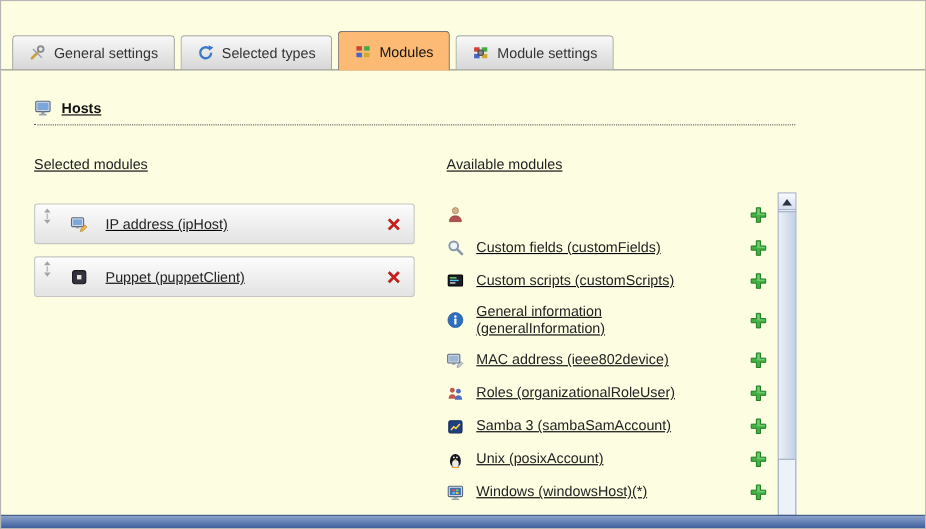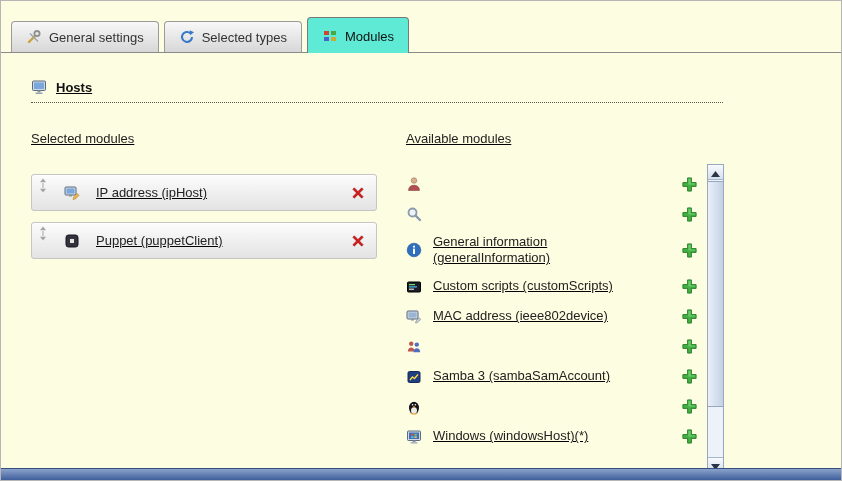--- a/index.html
+++ b/index.html
@@ -7,34 +7,34 @@
   body { font-family:"Liberation Sans","DejaVu Sans",sans-serif; }
 
   .page {
     position:relative; width:842px; height:481px;
     background:#fdfde2; border:1px solid #b6b6b6; overflow:hidden;
   }
 
   
   .tabbar {
     display:flex; align-items:flex-end;
-    padding:16px 12px 0 10px;
+    padding:27px 12px 0 10px;
     border-bottom:1px solid #8a8a8a;
   }
   .tab {
     display:flex; align-items:center; gap:7px;
     padding:7px 14px; margin-right:5px;
     background:linear-gradient(#f8f8f8,#d7d7d7);
     border:1px solid #9b9b9b; border-bottom:none;
     border-radius:4px 4px 0 0;
     font-size:13px; color:#333; cursor:pointer; white-space:nowrap;
   }
   .tab.active {
     position:relative; z-index:2;
-    background:#5eead4; border-color:#787878;
+    background:#fdba74; border-color:#787878;
     padding-top:10px; padding-bottom:9px; margin-bottom:-1px;
     color:#111;
   }
   .ticon, .mod-icon, .avail-icon, .hdr-icon { line-height:0; flex:none; }
 
   
   .content { padding:26px 0 0 30px;text-decoration:underline; }
   .section-header {
     display:flex; align-items:center; gap:9px;
     font-size:13px; font-weight:bold; color:#111;
@@ -118,20 +118,30 @@
         <span>Selected types</span>
       </div>
       <div class="tab active">
         <span class="ticon"><svg width="16" height="16" viewBox="0 0 16 16">
             <rect x="2" y="3" width="5" height="4" fill="#cc4433"></rect>
             <rect x="9" y="3" width="5" height="4" fill="#44aa44"></rect>
             <rect x="2" y="9" width="5" height="4" fill="#4466cc"></rect>
             <rect x="9" y="9" width="5" height="4" fill="#ccaa33"></rect>
           </svg></span>
         <span>Modules</span>
+      </div>
+      <div class="tab">
+        <span class="ticon"><svg width="16" height="16" viewBox="0 0 16 16">
+            <rect x="2" y="3" width="5" height="4" fill="#cc4433"></rect>
+            <rect x="9" y="3" width="5" height="4" fill="#44aa44"></rect>
+            <rect x="2" y="9" width="5" height="4" fill="#4466cc"></rect>
+            <rect x="9" y="9" width="5" height="4" fill="#ccaa33"></rect>
+            <circle cx="8" cy="8" r="2.5" fill="#888" stroke="#444"></circle>
+          </svg></span>
+        <span>Module settings</span>
       </div>
   </div>
 
   <div class="content">
 
     <div class="section-header">
       <span class="hdr-icon"><svg width="16" height="16" viewBox="0 0 16 16">
             <rect x="1.5" y="2" width="13" height="9.5" rx="1" fill="#cfd8e4" stroke="#5a6b80"></rect>
             <rect x="3" y="3.5" width="10" height="6.5" fill="#7aa7dc"></rect>
             <rect x="6.5" y="11.5" width="3" height="2" fill="#8a94a0"></rect>
@@ -198,34 +208,21 @@
                       <path d="M6.6 1.9h3.8v4.7h4.7v3.8h-4.7v4.7H6.6v-4.7H1.9V6.6h4.7z" fill="#44b044" stroke="#1f7a1f" stroke-width="0.9"></path>
                       <path d="M7.4 2.7h2.2v4.7h4.7v1H7.4z" fill="#7fd87f" opacity="0.7"></path>
                     </svg></span>
                 </button>
               </div>
               <div class="avail-row">
                 <span class="avail-icon"><svg width="16" height="16" viewBox="0 0 16 16">
                     <circle cx="6.5" cy="6.5" r="4" fill="#eef3f8" stroke="#8a9aac" stroke-width="1.8"></circle>
                     <line x1="9.6" y1="9.6" x2="14" y2="14" stroke="#8a9aac" stroke-width="2.4" stroke-linecap="round"></line>
                   </svg></span>
-                <button class="add-btn">
-                  <span><svg width="17" height="17" viewBox="0 0 17 17">
-                      <path d="M6.6 1.9h3.8v4.7h4.7v3.8h-4.7v4.7H6.6v-4.7H1.9V6.6h4.7z" fill="#44b044" stroke="#1f7a1f" stroke-width="0.9"></path>
-                      <path d="M7.4 2.7h2.2v4.7h4.7v1H7.4z" fill="#7fd87f" opacity="0.7"></path>
-                    </svg></span>
-                </button>
-              </div>
-              <div class="avail-row">
-                <span class="avail-icon"><svg width="16" height="16" viewBox="0 0 16 16">
-                    <circle cx="8" cy="8" r="6.8" fill="#2f6fc0" stroke="#1d4f92" stroke-width="0.6"></circle>
-                    <circle cx="8" cy="4.7" r="1.1" fill="#fff"></circle>
-                    <rect x="7" y="6.6" width="2" height="5.4" rx="0.6" fill="#fff"></rect>
-                  </svg></span>
-                <span class="avail-label">General information (generalInformation)</span>
+                <span class="avail-label">Custom fields (customFields)</span>
                 <button class="add-btn">
                   <span><svg width="17" height="17" viewBox="0 0 17 17">
                       <path d="M6.6 1.9h3.8v4.7h4.7v3.8h-4.7v4.7H6.6v-4.7H1.9V6.6h4.7z" fill="#44b044" stroke="#1f7a1f" stroke-width="0.9"></path>
                       <path d="M7.4 2.7h2.2v4.7h4.7v1H7.4z" fill="#7fd87f" opacity="0.7"></path>
                     </svg></span>
                 </button>
               </div>
               <div class="avail-row">
                 <span class="avail-icon"><svg width="16" height="16" viewBox="0 0 16 16">
                     <rect x="1.5" y="3" width="13" height="10" rx="1" fill="#1d1d28" stroke="#000"></rect>
@@ -236,40 +233,55 @@
                 <span class="avail-label">Custom scripts (customScripts)</span>
                 <button class="add-btn">
                   <span><svg width="17" height="17" viewBox="0 0 17 17">
                       <path d="M6.6 1.9h3.8v4.7h4.7v3.8h-4.7v4.7H6.6v-4.7H1.9V6.6h4.7z" fill="#44b044" stroke="#1f7a1f" stroke-width="0.9"></path>
                       <path d="M7.4 2.7h2.2v4.7h4.7v1H7.4z" fill="#7fd87f" opacity="0.7"></path>
                     </svg></span>
                 </button>
               </div>
               <div class="avail-row">
                 <span class="avail-icon"><svg width="16" height="16" viewBox="0 0 16 16">
+                    <circle cx="8" cy="8" r="6.8" fill="#2f6fc0" stroke="#1d4f92" stroke-width="0.6"></circle>
+                    <circle cx="8" cy="4.7" r="1.1" fill="#fff"></circle>
+                    <rect x="7" y="6.6" width="2" height="5.4" rx="0.6" fill="#fff"></rect>
+                  </svg></span>
+                <span class="avail-label">General information (generalInformation)</span>
+                <button class="add-btn">
+                  <span><svg width="17" height="17" viewBox="0 0 17 17">
+                      <path d="M6.6 1.9h3.8v4.7h4.7v3.8h-4.7v4.7H6.6v-4.7H1.9V6.6h4.7z" fill="#44b044" stroke="#1f7a1f" stroke-width="0.9"></path>
+                      <path d="M7.4 2.7h2.2v4.7h4.7v1H7.4z" fill="#7fd87f" opacity="0.7"></path>
+                    </svg></span>
+                </button>
+              </div>
+              <div class="avail-row">
+                <span class="avail-icon"><svg width="16" height="16" viewBox="0 0 16 16">
                     <rect x="1" y="2" width="11" height="8" rx="1" fill="#cfd8e4" stroke="#5a6b80"></rect>
                     <rect x="2.5" y="3.5" width="8" height="5" fill="#9ab4d4"></rect>
                     <rect x="5" y="10" width="3" height="1.5" fill="#8a94a0"></rect>
                     <path d="M9.5 14l.5-2 3.2-3.2 1.6 1.6-3.2 3.2z" fill="#c8cdd4" stroke="#6a7684" stroke-width="0.5"></path>
                   </svg></span>
                 <span class="avail-label">MAC address (ieee802device)</span>
                 <button class="add-btn">
                   <span><svg width="17" height="17" viewBox="0 0 17 17">
                       <path d="M6.6 1.9h3.8v4.7h4.7v3.8h-4.7v4.7H6.6v-4.7H1.9V6.6h4.7z" fill="#44b044" stroke="#1f7a1f" stroke-width="0.9"></path>
                       <path d="M7.4 2.7h2.2v4.7h4.7v1H7.4z" fill="#7fd87f" opacity="0.7"></path>
                     </svg></span>
                 </button>
               </div>
               <div class="avail-row">
                 <span class="avail-icon"><svg width="16" height="16" viewBox="0 0 16 16">
                     <circle cx="5.2" cy="4.8" r="2.2" fill="#c0584f"></circle>
                     <path d="M1.8 12.5c0-2.8 1.7-4 3.4-4s3.4 1.2 3.4 4z" fill="#c0584f"></path>
                     <circle cx="10.8" cy="5.6" r="2.2" fill="#4f6fc0"></circle>
                     <path d="M7.4 13.3c0-2.8 1.7-4 3.4-4s3.4 1.2 3.4 4z" fill="#4f6fc0"></path>
                   </svg></span>
+                <span class="avail-label">Roles (organizationalRoleUser)</span>
                 <button class="add-btn">
                   <span><svg width="17" height="17" viewBox="0 0 17 17">
                       <path d="M6.6 1.9h3.8v4.7h4.7v3.8h-4.7v4.7H6.6v-4.7H1.9V6.6h4.7z" fill="#44b044" stroke="#1f7a1f" stroke-width="0.9"></path>
                       <path d="M7.4 2.7h2.2v4.7h4.7v1H7.4z" fill="#7fd87f" opacity="0.7"></path>
                     </svg></span>
                 </button>
               </div>
               <div class="avail-row">
                 <span class="avail-icon"><svg width="16" height="16" viewBox="0 0 16 16">
                     <rect x="2" y="2.5" width="12" height="11" rx="1.5" fill="#1f3f7f" stroke="#122a58"></rect>
@@ -285,20 +297,21 @@
               </div>
               <div class="avail-row">
                 <span class="avail-icon"><svg width="16" height="16" viewBox="0 0 16 16">
                     <ellipse cx="8" cy="9" rx="5" ry="6.2" fill="#15151a"></ellipse>
                     <ellipse cx="8" cy="11.6" rx="3" ry="3.4" fill="#eceae4"></ellipse>
                     <circle cx="6.6" cy="5.8" r="0.8" fill="#fff"></circle>
                     <circle cx="9.4" cy="5.8" r="0.8" fill="#fff"></circle>
                     <polygon points="6.9,7.3 9.1,7.3 8,8.9" fill="#f5a623"></polygon>
                     <path d="M4 14.6c.8.9 2.4 1 4 1s3.2-.1 4-1z" fill="#f5a623"></path>
                   </svg></span>
+                <span class="avail-label">Unix (posixAccount)</span>
                 <button class="add-btn">
                   <span><svg width="17" height="17" viewBox="0 0 17 17">
                       <path d="M6.6 1.9h3.8v4.7h4.7v3.8h-4.7v4.7H6.6v-4.7H1.9V6.6h4.7z" fill="#44b044" stroke="#1f7a1f" stroke-width="0.9"></path>
                       <path d="M7.4 2.7h2.2v4.7h4.7v1H7.4z" fill="#7fd87f" opacity="0.7"></path>
                     </svg></span>
                 </button>
               </div>
               <div class="avail-row">
                 <span class="avail-icon"><svg width="16" height="16" viewBox="0 0 16 16">
                     <rect x="1.5" y="2" width="13" height="9.5" rx="1" fill="#cfd8e4" stroke="#5a6b80"></rect>

